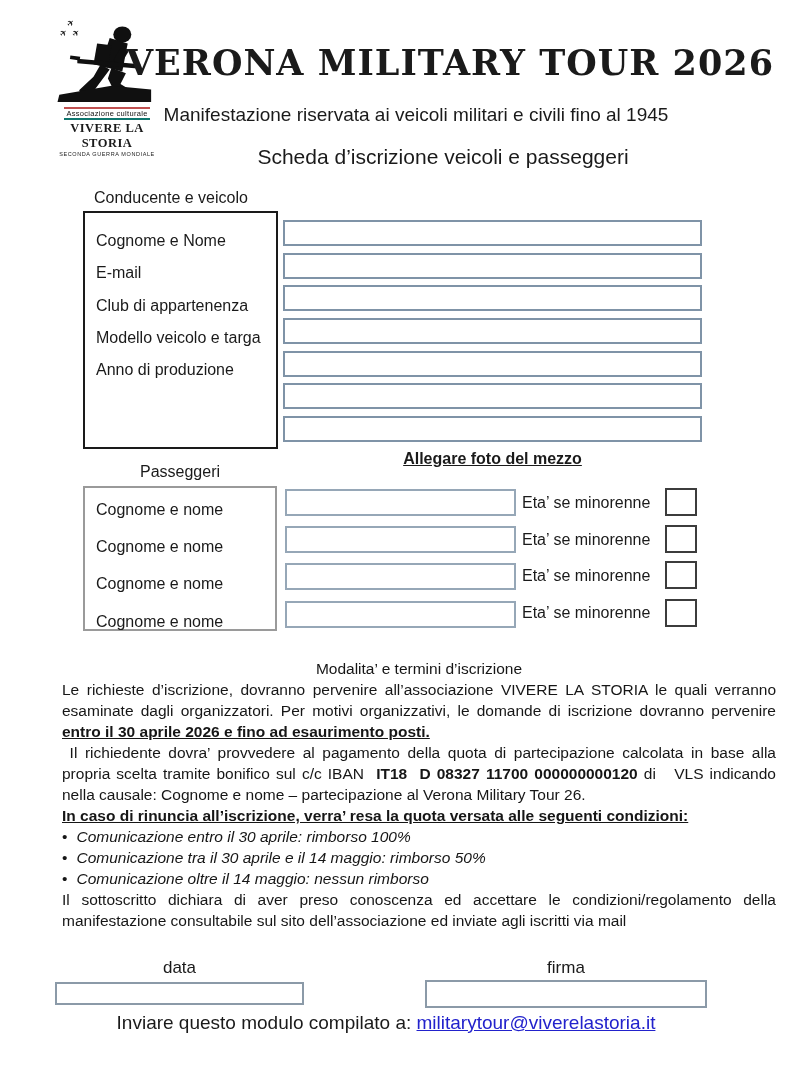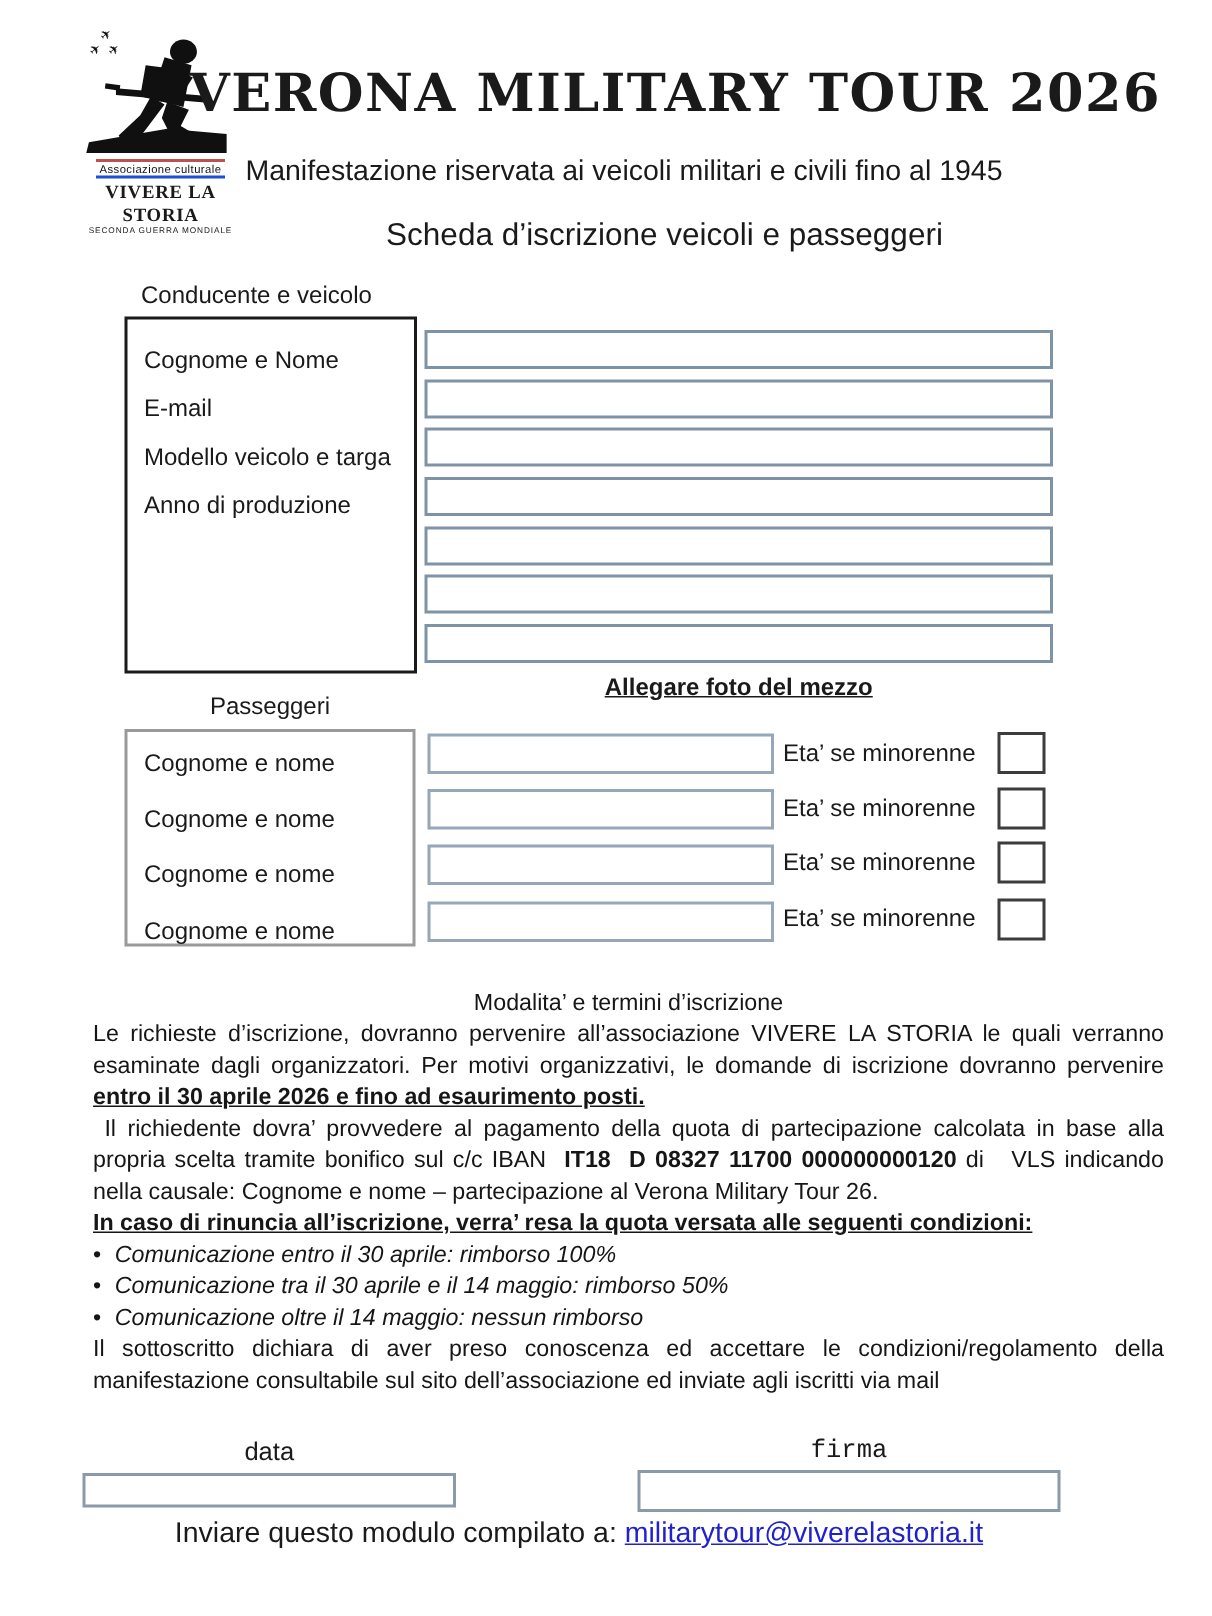--- a/index.html
+++ b/index.html
@@ -1,21 +1,21 @@
 <!DOCTYPE html>
 <html><head>
 <meta charset="utf-8">
 <style>
   html,body{margin:0;padding:0;background:#fff;}
   body{width:808px;height:1077px;position:relative;font-family:"Liberation Sans",sans-serif;color:#1a1a1a;overflow:hidden;}
 
   
   .logo{position:absolute;left:50px;top:12px;width:114px;text-align:center;}
   .logo svg{width:102px;height:90px;display:block;margin:0 auto;}
-  .logo-assoc{font-size:7.5px;letter-spacing:.3px;color:#111;border-top:2px solid #c05050;border-bottom:2px solid #1d4ed8;padding:0 2px;display:inline-block;}
+  .logo-assoc{font-size:7.5px;letter-spacing:.3px;color:#111;border-top:2px solid #c05050;border-bottom:2px solid #0f766e;padding:0 2px;display:inline-block;}
   .logo-name{font-size:12.5px;font-weight:bold;letter-spacing:.5px;font-family:"Liberation Serif",serif;margin-top:1px;}
   .logo-sub{font-size:5.5px;letter-spacing:.6px;color:#222;}
 
   .title{position:absolute;top:42px;left:0;width:808px;box-sizing:border-box;padding-left:92px;text-align:center;
          font-family:"DejaVu Serif",serif;font-weight:bold;font-size:35px;letter-spacing:1px;}
   .subtitle{position:absolute;top:104px;left:0;width:740px;box-sizing:border-box;padding-left:92px;text-align:center;font-size:19px;}
   .form-title{position:absolute;top:145px;left:0;width:808px;box-sizing:border-box;padding-left:78px;text-align:center;font-size:21px;}
 
   
   .driver-heading{position:absolute;left:94px;top:189px;font-size:16px;}
@@ -47,21 +47,21 @@
   .terms .center{text-align:center;}
   .terms .just{text-align:justify;}
   .bu{font-weight:bold;text-decoration:underline;}
   .b{font-weight:bold;}
   .bullet{display:flex;}
   .bullet .dot{margin-right:9px;}
   .bullet .it{font-style:italic;}
 
   
   .date-label{position:absolute;left:55px;top:958px;width:249px;text-align:center;font-size:17px;}
-  .sig-label{position:absolute;left:425px;top:958px;width:282px;text-align:center;font-size:17px;font-family:Liberation Mono, monospace;}
+  .sig-label{position:absolute;left:425px;top:958px;width:282px;text-align:center;font-size:17px;}
   .databox{position:absolute;left:55px;top:982px;width:249px;height:23px;border:2px solid #8b9aa8;box-sizing:border-box;background:#fff;font-size:15px;padding:0 5px;outline:none;font-family:"Liberation Sans",sans-serif;}
   .firmabox{position:absolute;left:425px;top:980px;width:282px;height:28px;border:2px solid #8b9aa8;box-sizing:border-box;background:#fff;font-size:15px;padding:0 5px;outline:none;font-family:"Liberation Sans",sans-serif;}
   .send-line{position:absolute;left:0;top:1012px;width:808px;box-sizing:border-box;padding-right:36px;text-align:center;font-size:19px;}
   .send-line a{color:#2222cc;text-decoration:underline;}
 </style>
 </head>
 <body>
 
 <div class="logo">
   <svg viewBox="0 0 110 100" aria-hidden="true">
@@ -87,20 +87,21 @@
 
 <div class="title">VERONA MILITARY TOUR 2026</div>
 <div class="subtitle">Manifestazione riservata ai veicoli militari e civili fino al 1945</div>
 <div class="form-title">Scheda d’iscrizione veicoli e passeggeri</div>
 
 <div class="driver-heading">Conducente e veicolo</div>
 
 <div class="driver-labelbox">
   <div class="dlabel">Cognome e Nome</div>
   <div class="dlabel">E-mail</div>
+  <div class="dlabel">Club di appartenenza</div>
   <div class="dlabel">Modello veicolo e targa</div>
   <div class="dlabel">Anno di produzione</div>
 </div>
 
 <input type="text" class="di di1" style="">
 <input type="text" class="di di2" style="">
 <input type="text" class="di di3" style="">
 <input type="text" class="di di4" style="">
 <input type="text" class="di di5" style="">
 <input type="text" class="di di6" style="">

